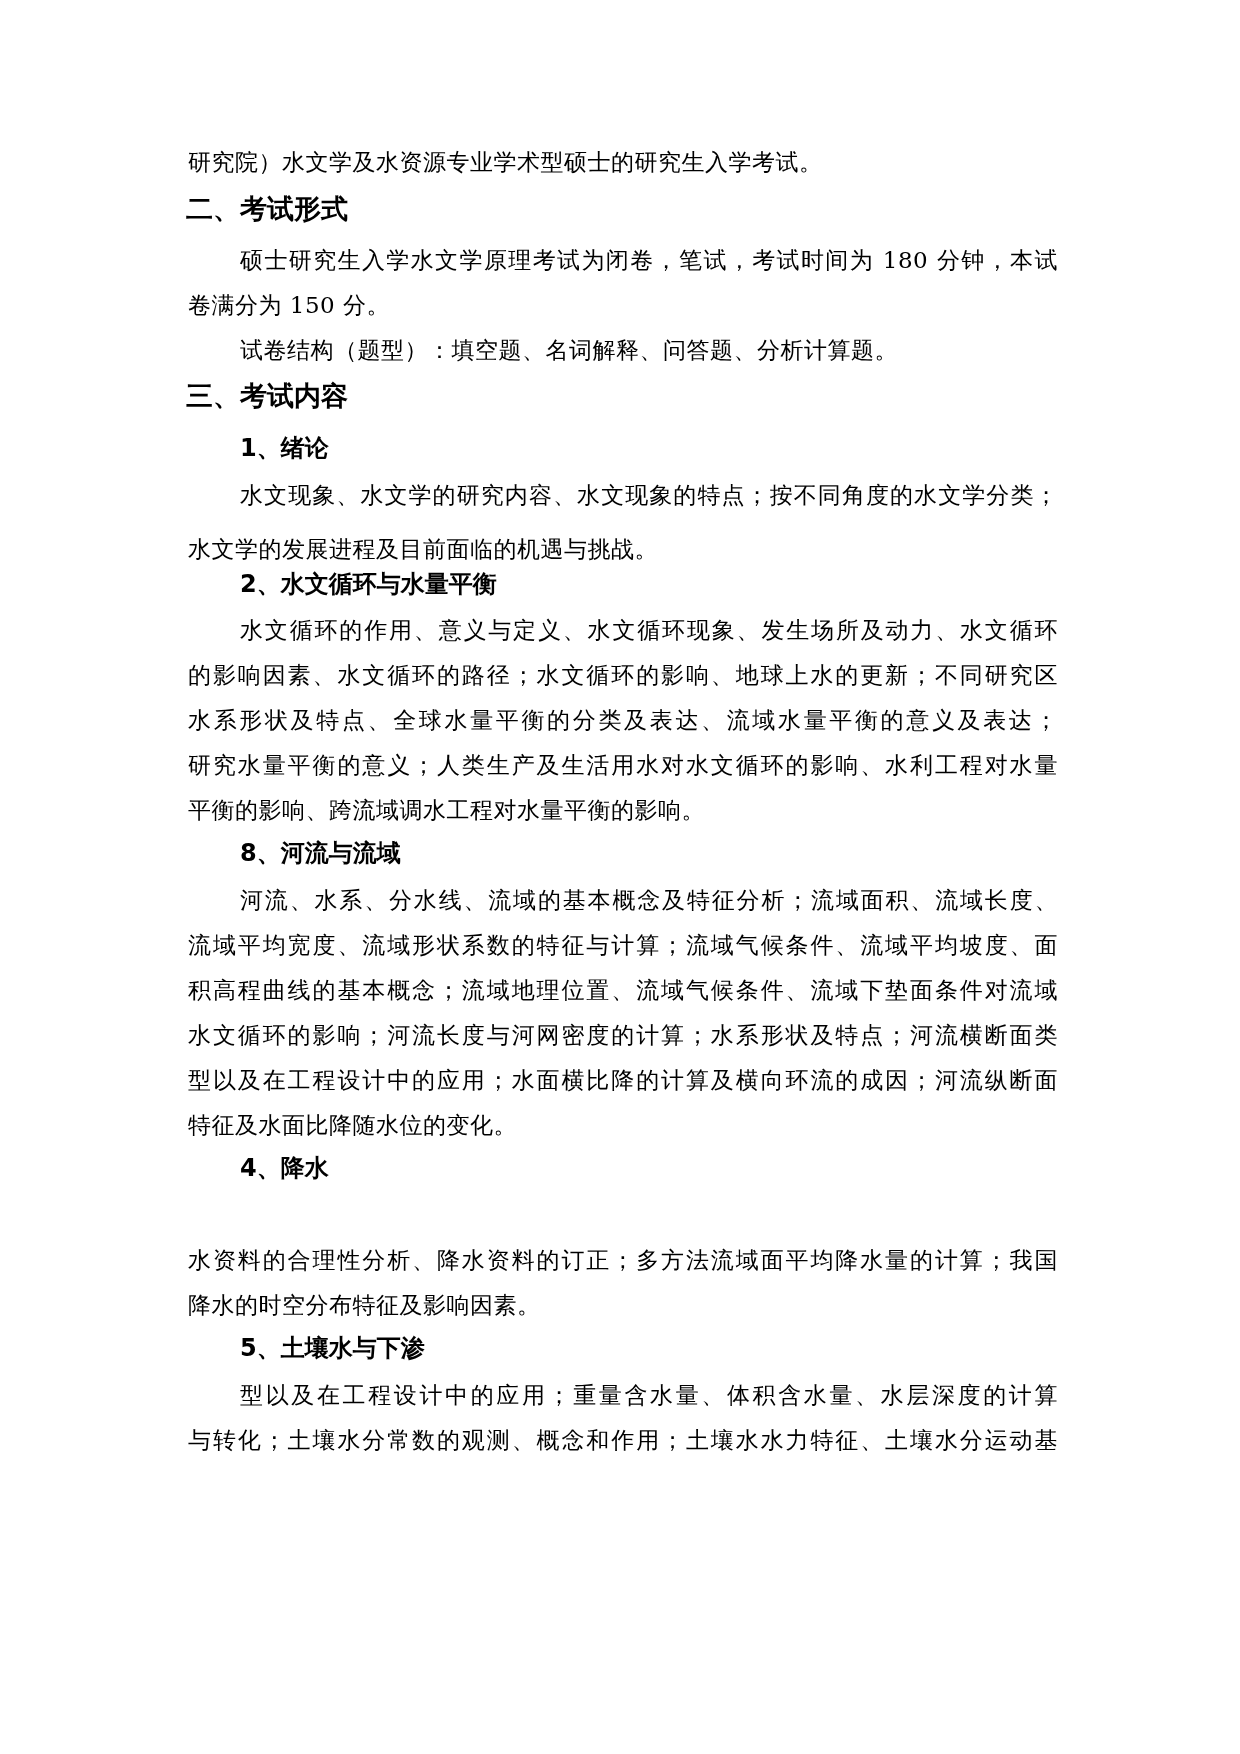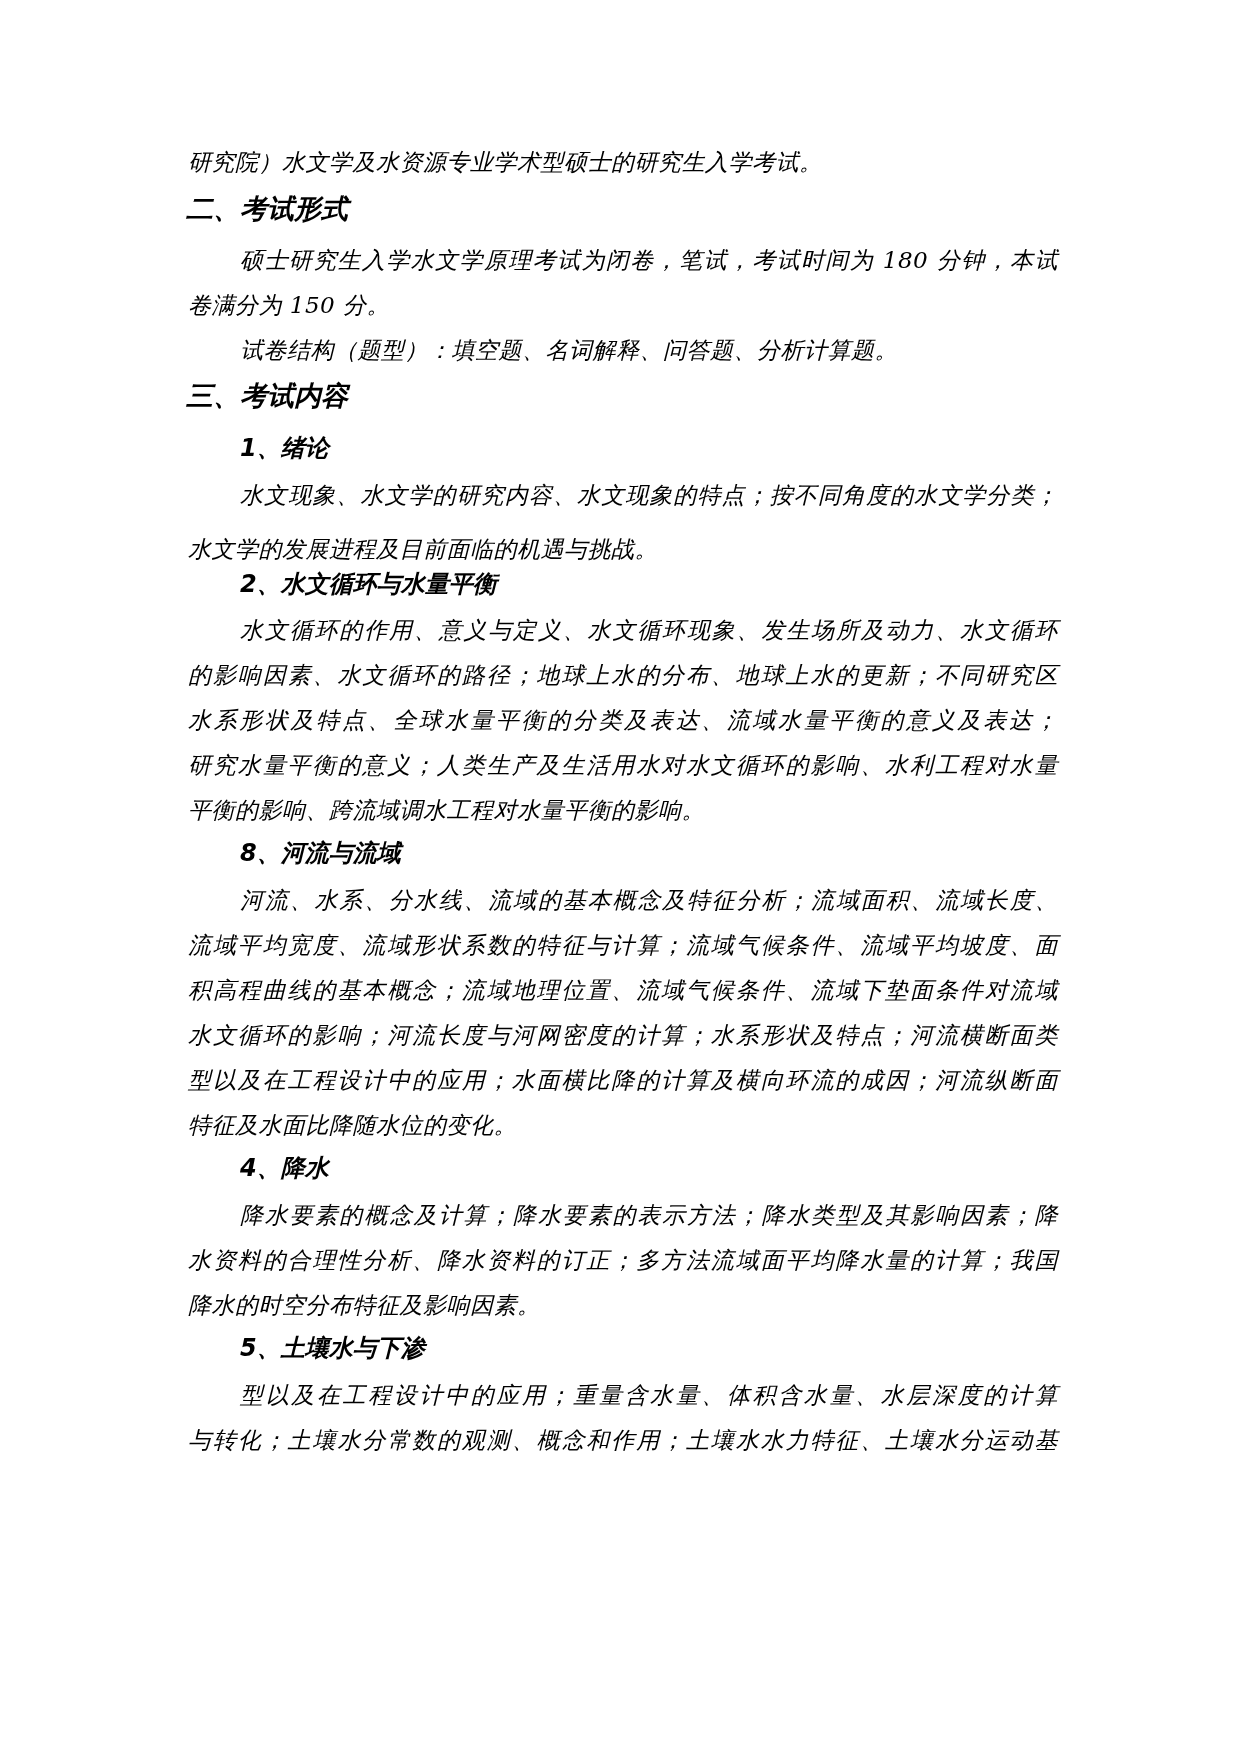--- a/index.html
+++ b/index.html
@@ -1,21 +1,21 @@
 <!DOCTYPE html>
 <html><head>
   <meta charset="utf-8">
   <style>
     html, body { margin: 0; padding: 0; background: #ffffff; }
     body {
       width: 1240px; height: 1754px; position: relative; overflow: hidden;
       font-family: "DejaVu Serif", "Liberation Serif", serif;
       color: #000000;
     }
-    .page { position: absolute; left: 0; top: 0; width: 1240px; height: 1754px; font-style: italic; }
+    .page { position: absolute; left: 0; top: 0; width: 1240px; height: 1754px; }
     .line {
       position: absolute; left: 188px; width: 870px;
       font-size: 23px; line-height: 30px; white-space: nowrap;
       text-align: justify; text-align-last: justify;
       letter-spacing: 0.5px;
     }
     .line.last { text-align-last: left; }
     .line.indent { left: 240px; width: 818px; }
     .h1 {
       position: absolute; left: 186px;
@@ -43,35 +43,34 @@
   <div class="line indent last" style="top:335px;">试卷结构（题型）：填空题、名词解释、问答题、分析计算题。</div>
 
   <div class="h1" style="top:379px;">三、考试内容</div>
 
   <div class="h2" style="top:434px;">1、绪论</div>
   <div class="line indent" style="top:480px;">水文现象、水文学的研究内容、水文现象的特点；按不同角度的水文学分类；</div>
   <div class="line last" style="top:525px;margin-top:9px;">水文学的发展进程及目前面临的机遇与挑战。</div>
 
   <div class="h2" style="top:570px;">2、水文循环与水量平衡</div>
   <div class="line indent" style="top:615px;">水文循环的作用、意义与定义、水文循环现象、发生场所及动力、水文循环</div>
-  <div class="line" style="top:660px;">的影响因素、水文循环的路径；地球上水的分布、地球上水的更新；不同研究区</div>
+  <div class="line" style="top:660px;">的影响因素、水文循环的路径；水文循环的影响、地球上水的更新；不同研究区</div>
   <div class="line" style="top:705px;">水系形状及特点、全球水量平衡的分类及表达、流域水量平衡的意义及表达；</div>
   <div class="line" style="top:750px;">研究水量平衡的意义；人类生产及生活用水对水文循环的影响、水利工程对水量</div>
   <div class="line last" style="top:795px;">平衡的影响、跨流域调水工程对水量平衡的影响。</div>
 
   <div class="h2" style="top:839px;">8、河流与流域</div>
   <div class="line indent" style="top:885px;">河流、水系、分水线、流域的基本概念及特征分析；流域面积、流域长度、</div>
   <div class="line" style="top:930px;">流域平均宽度、流域形状系数的特征与计算；流域气候条件、流域平均坡度、面</div>
   <div class="line" style="top:975px;">积高程曲线的基本概念；流域地理位置、流域气候条件、流域下垫面条件对流域</div>
   <div class="line" style="top:1020px;">水文循环的影响；河流长度与河网密度的计算；水系形状及特点；河流横断面类</div>
   <div class="line" style="top:1065px;">型以及在工程设计中的应用；水面横比降的计算及横向环流的成因；河流纵断面</div>
   <div class="line last" style="top:1110px;">特征及水面比降随水位的变化。</div>
 
   <div class="h2" style="top:1154px;">4、降水</div>
-  <div class="line indent" style="top:1200px;">降水要素的概念及计算；降水要素的表示方法；降水类型及其影响因素；降</div>
   <div class="line last" style="top:1290px;">降水的时空分布特征及影响因素。</div>
   <div class="line" style="top:1245px;">水资料的合理性分析、降水资料的订正；多方法流域面平均降水量的计算；我国</div>
 
   <div class="h2" style="top:1334px;">5、土壤水与下渗</div>
   <div class="line indent" style="top:1380px;">型以及在工程设计中的应用；重量含水量、体积含水量、水层深度的计算</div>
   <div class="line" style="top:1425px;">与转化；土壤水分常数的观测、概念和作用；土壤水水力特征、土壤水分运动基</div>
 
 </div>
 
 </body></html>

